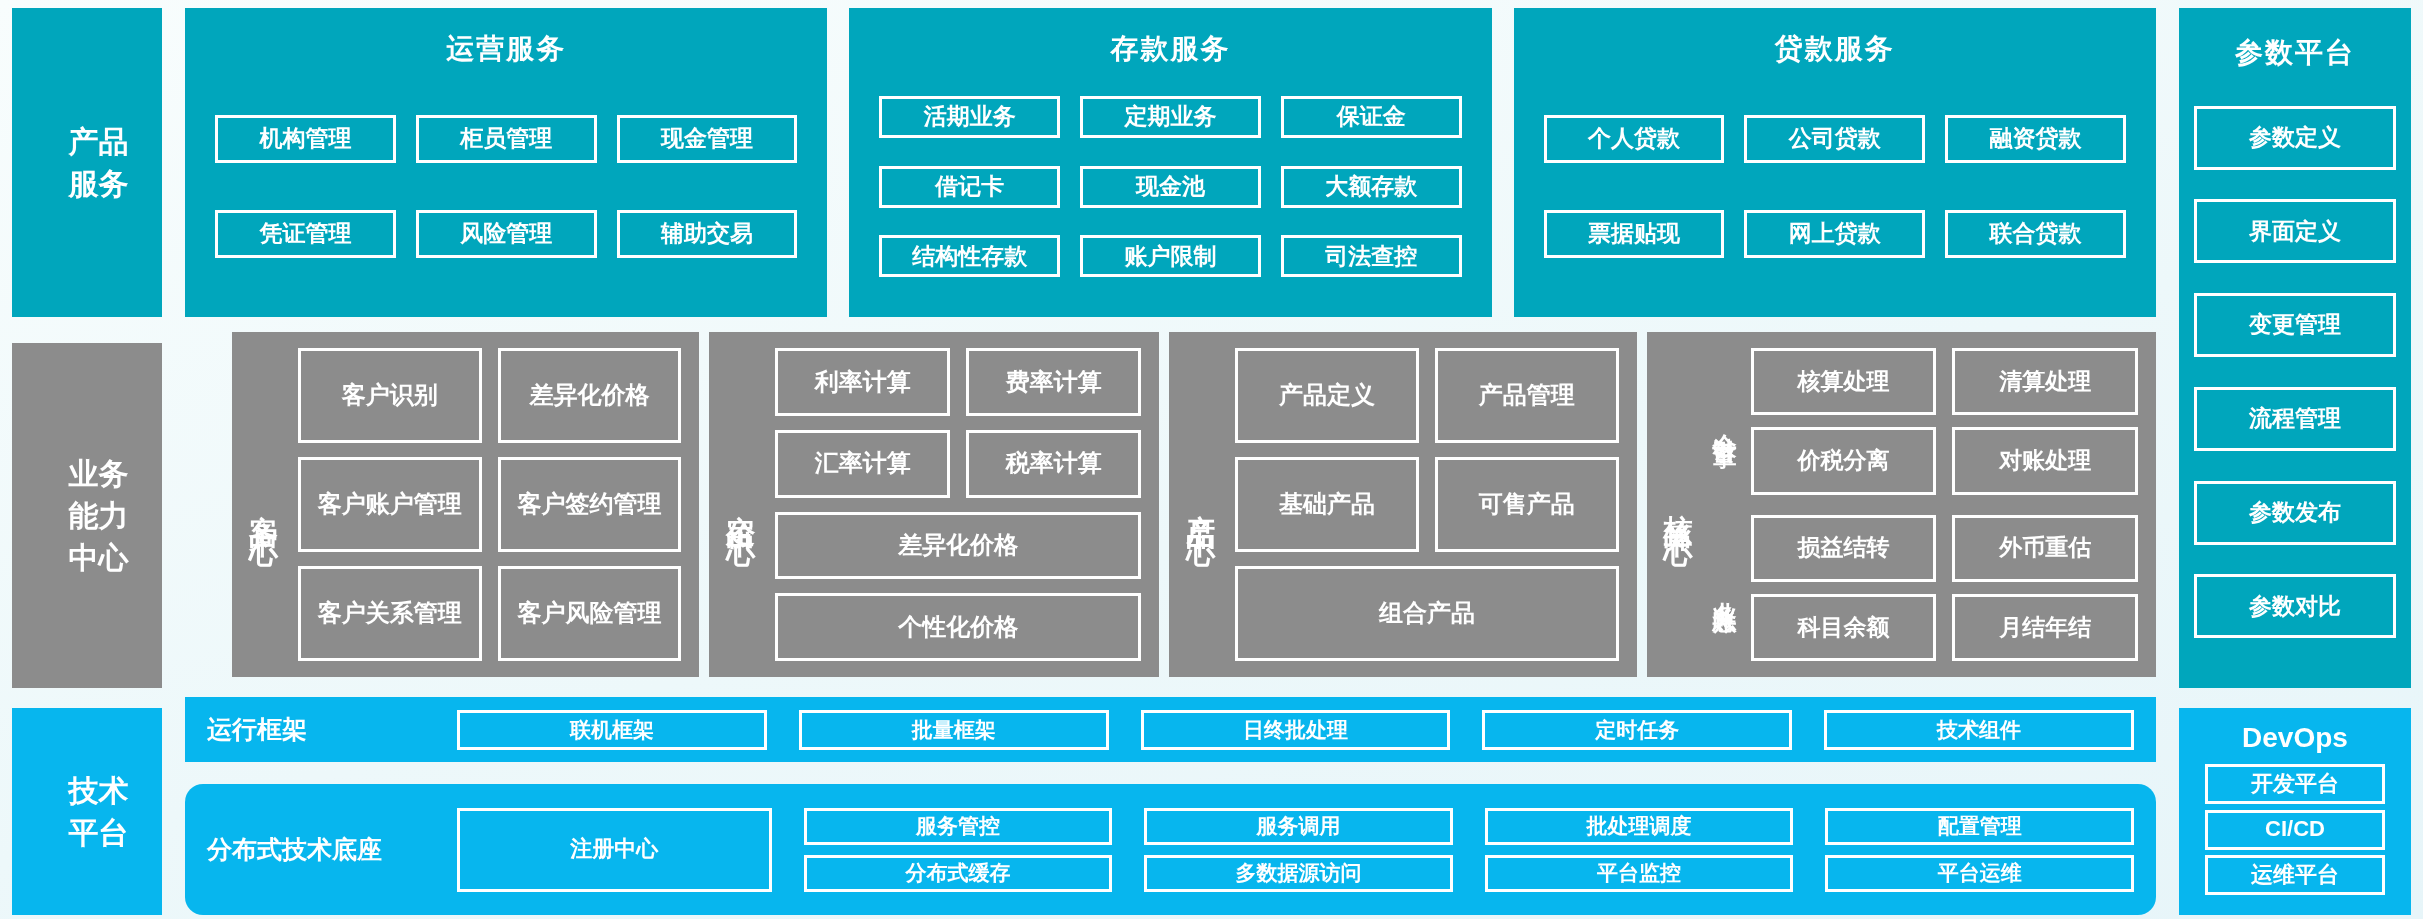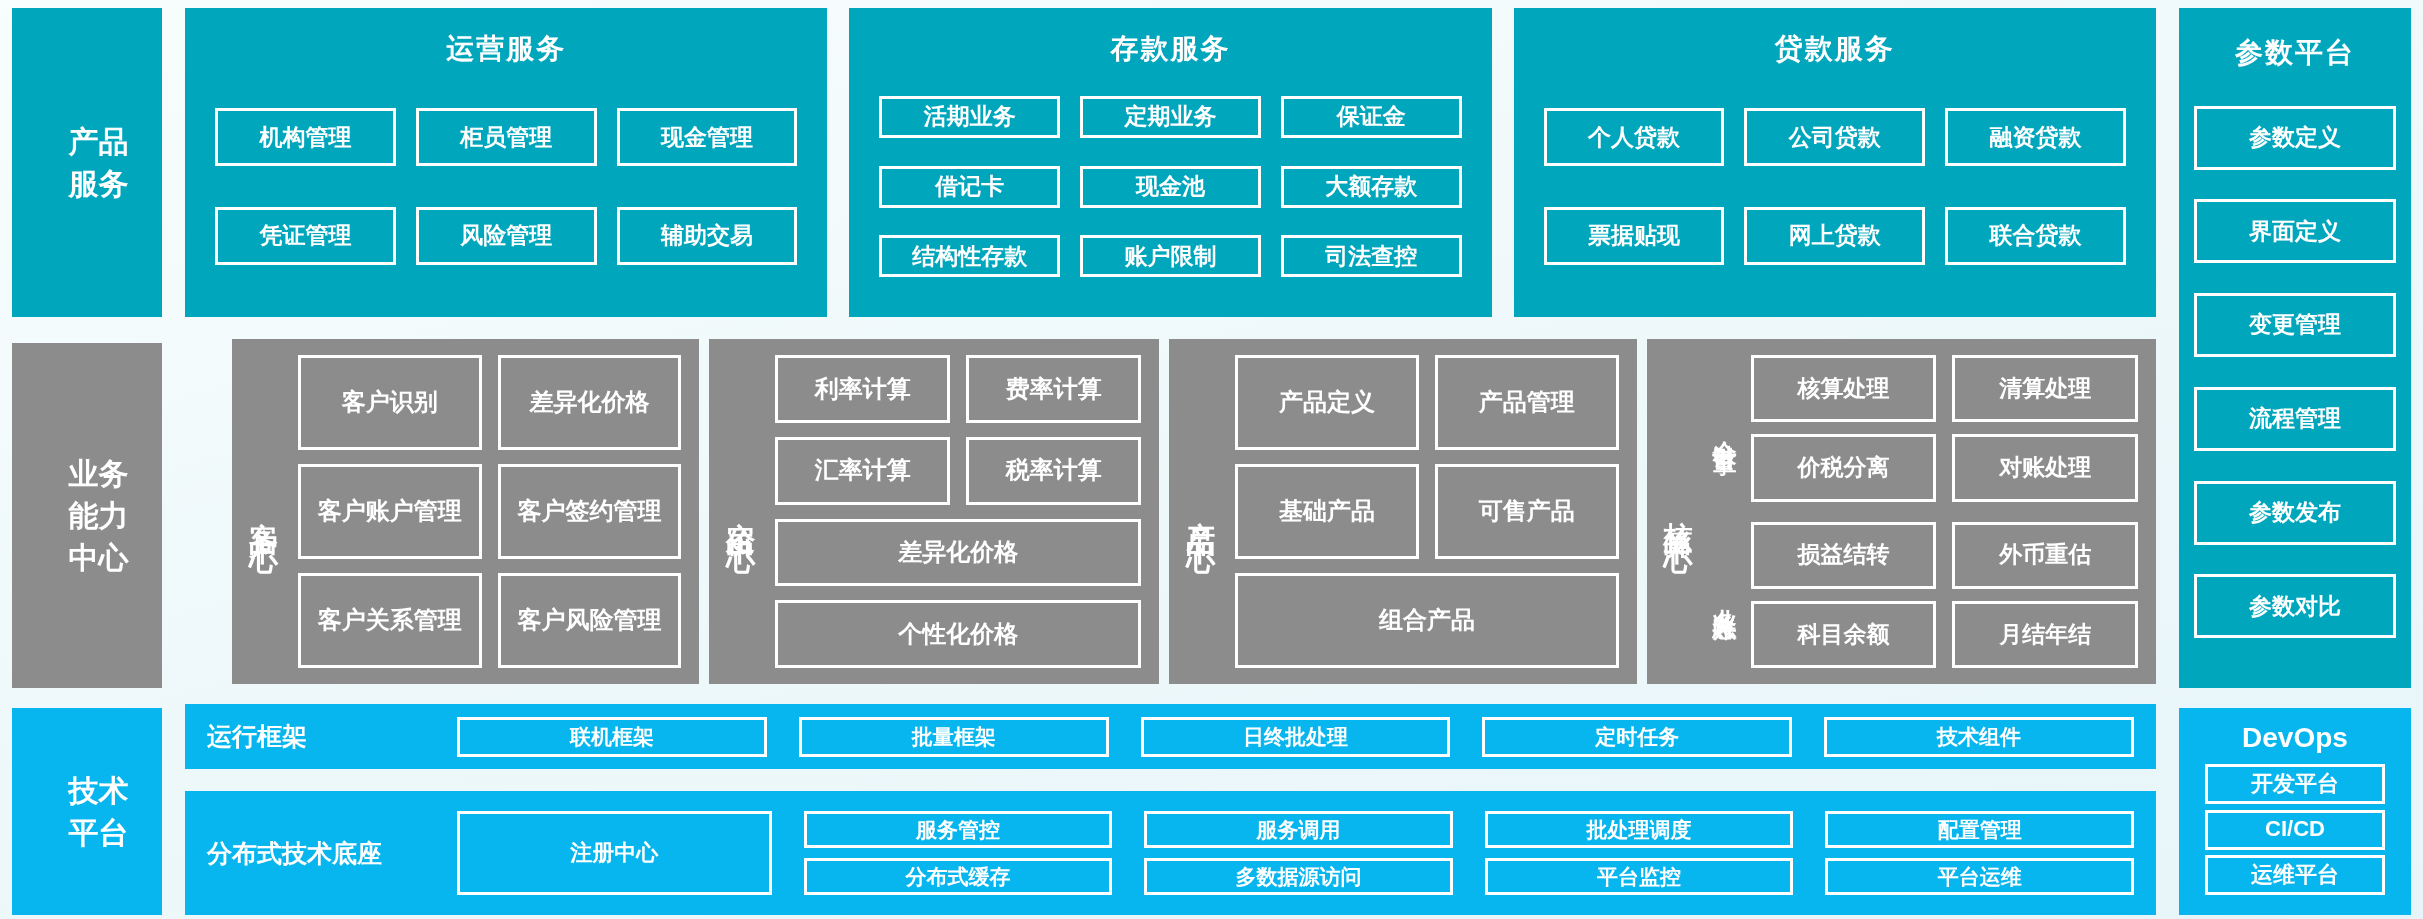--- a/index.html
+++ b/index.html
@@ -35,25 +35,25 @@
 
   
   .col-main{ flex:1; display:flex; flex-direction:column; min-width:0; }
 
   
   .band1{ height:309px; display:flex; gap:22px; }
   .svc{ flex:1; color:#fff; display:flex; flex-direction:column; padding:0 30px 12px 30px; }
   .svc-title{ text-align:center; font-size:28px; font-weight:bold; margin-top:22px; letter-spacing:2px; }
   .svc-rows{ flex:1; display:flex; flex-direction:column; justify-content:space-evenly; }
   .svc-row{ display:flex; gap:20px; }
-  .svc-row .btn{ flex:1; height:58px; }
+  .svc-row .btn{ flex:1; height:48px; }
   .svc.rows3 .svc-row .btn{ height:42px; }
 
   
-  .band2{ height:345px; margin-top:22px; display:flex; gap:10px;padding-left:47px; }
+  .band2{ height:345px; margin-top:15px; display:flex; gap:10px;padding-left:47px; }
   .cap{ color:#fff; display:flex; padding:16px 18px 16px 10px; gap:6px; }
   .cap-customer{ flex-grow:480; flex-basis:0; }
   .cap-pricing { flex-grow:461; flex-basis:0; }
   .cap-product { flex-grow:480; flex-basis:0; }
   .cap-acct    { flex-grow:526; flex-basis:0; }
   .vlabel{
     writing-mode:vertical-rl; text-orientation:upright;
     font-size:29px; font-weight:bold; letter-spacing:7px;
     margin:auto 2px; flex:none;
   }
@@ -69,21 +69,21 @@
   }
   .acct-grid{ flex:1; display:grid; grid-template-columns:1fr 1fr; gap:12px 16px; }
 
   
   .band3{ flex:1; margin-top:20px; display:flex; flex-direction:column; }
   .tech{ color:#fff; display:flex; align-items:center; padding:12px 22px; }
   .tech-runtime{ height:65px; }
   .tech-label{ width:250px; flex:none; font-size:25px; font-weight:bold; }
   .runtime-btns{ flex:1; display:flex; gap:32px; }
   .runtime-btns .btn{ flex:1; height:40px; font-size:21px; }
-  .tech-dist{ flex:1; margin-top:22px; }
+  .tech-dist{ flex:1; margin-top:22px;border-radius:18px; }
   .dist-body{ flex:1; display:flex; gap:32px; align-items:center; }
   .btn-register{ flex:1; height:84px; font-size:22px; }
   .dist-col{ flex:1; display:flex; flex-direction:column; gap:10px; }
   .dist-col .btn{ height:37px; font-size:21px; }
 
   
   .col-right{ width:232px; flex:none; display:flex; flex-direction:column; }
   .param{ height:680px; color:#fff; display:flex; flex-direction:column; padding:0 15px 20px 15px; }
   .param-title{ text-align:center; font-size:28px; font-weight:bold; margin-top:26px; letter-spacing:2px; }
   .param-btns{ flex:1; display:flex; flex-direction:column; justify-content:space-evenly; margin-top:4px; }

